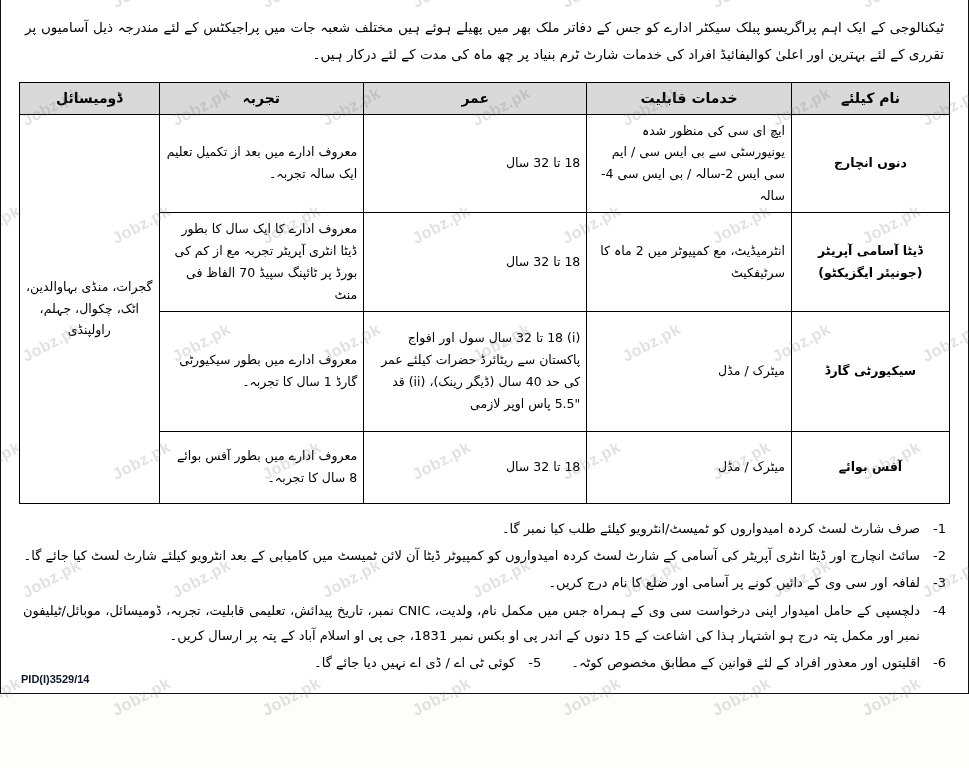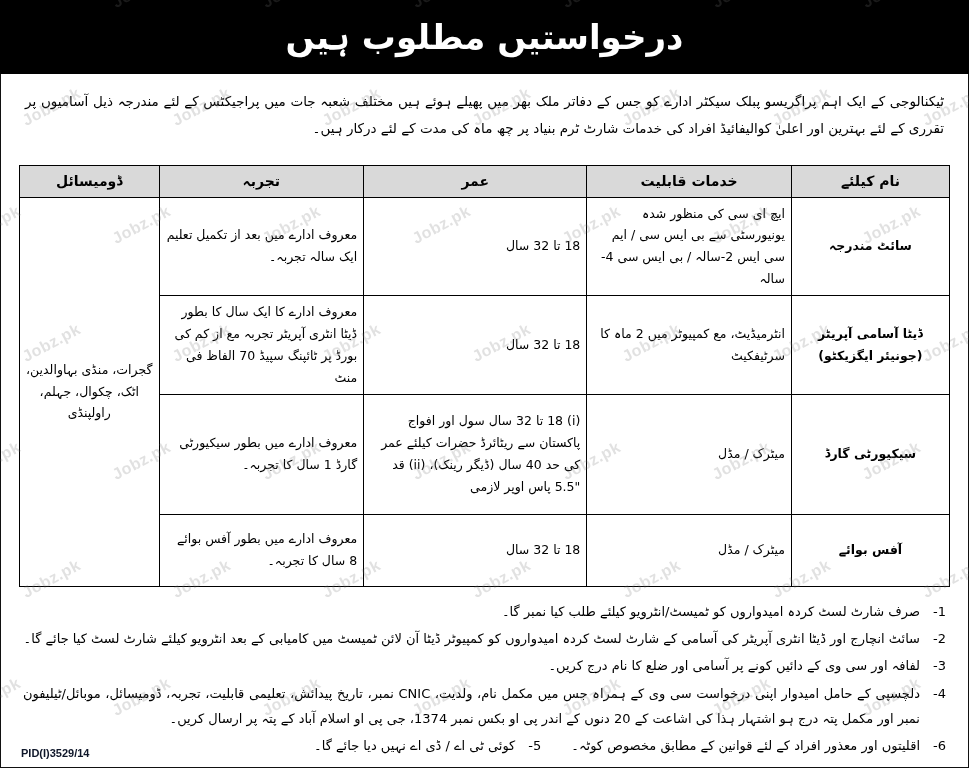--- a/index.html
+++ b/index.html
@@ -63,21 +63,21 @@
     border-top: none;
     height: 694px;
   }
 
   .intro {
     direction: rtl;
     text-align: justify;
     font-size: 13.5px;
     line-height: 2.0;
     color: #000;
-    padding: 4px 6px 23px 6px;
+    padding: 4px 6px 14px 6px;
   }
 
   
   table.jobs {
     width: 100%;
     border-collapse: collapse;
     direction: rtl;
     table-layout: fixed;
   }
   table.jobs th, table.jobs td {
@@ -160,23 +160,20 @@
     font-weight: 700;
     color: #0f172a;
     direction: ltr;
   }
 </style>
 </head>
 <body>
 
 <div id="page">
 
-  <div class="banner">
-    <div class="banner-title">درخواستیں مطلوب ہیں</div>
-  </div>
 
   <div class="sheet">
 
     <div class="intro">ٹیکنالوجی کے ایک اہم پراگریسو پبلک سیکٹر ادارے کو جس کے دفاتر ملک بھر میں پھیلے ہوئے ہیں مختلف شعبہ جات میں پراجیکٹس کے لئے مندرجہ ذیل آسامیوں پر تقرری کے لئے  بہترین اور اعلیٰ کوالیفائیڈ افراد کی خدمات شارٹ ٹرم بنیاد پر چھ ماہ کی مدت کے لئے درکار ہیں۔</div>
 
     <table class="jobs">
       <colgroup>
         <col class="col-post">
           <col class="col-qual">
           <col class="col-age">
@@ -187,21 +184,21 @@
         <tr>
           <th>نام کیلئے</th>
           <th>خدمات قابلیت</th>
           <th>عمر</th>
           <th>تجربہ</th>
           <th>ڈومیسائل</th>
         </tr>
       </thead>
       <tbody>
         <tr style="height:95px;">
-          <td class="post">سائٹ مندرجہ</td>
+          <td class="post">دنوں انچارج</td>
           <td class="qual">ایچ ای سی کی منظور شدہ یونیورسٹی سے بی ایس سی / ایم سی ایس 2-سالہ / بی ایس سی 4-سالہ</td>
           <td class="age">18 تا 32 سال</td>
           <td class="exp">معروف ادارے میں بعد از تکمیل تعلیم ایک سالہ تجربہ۔</td>
           <td class="dom" rowspan="4">گجرات، منڈی بہاوالدین، اٹک، چکوال، جہلم، راولپنڈی</td>
         </tr>
         <tr style="height:95px;">
           <td class="post">ڈیٹا آسامی آپریٹر (جونیئر ایگزیکٹو)</td>
           <td class="qual">انٹرمیڈیٹ، مع کمپیوٹر میں 2 ماہ کا سرٹیفکیٹ</td>
           <td class="age">18 تا 32 سال</td>
           <td class="exp">معروف ادارے کا ایک سال کا بطور ڈیٹا انٹری آپریٹر تجربہ مع از کم کی بورڈ پر ٹائپنگ سپیڈ 70 الفاظ فی منٹ</td>
@@ -229,21 +226,21 @@
       <li>
         <span class="num">2-</span>
         <span class="txt">سائٹ انچارج اور ڈیٹا انٹری آپریٹر کی آسامی کے شارٹ لسٹ کردہ امیدواروں کو کمپیوٹر ڈیٹا آن لائن ٹمیسٹ میں کامیابی کے بعد انٹرویو کیلئے شارٹ لسٹ کیا جائے گا۔</span>
       </li>
       <li>
         <span class="num">3-</span>
         <span class="txt">لفافہ اور سی وی کے دائیں کونے پر آسامی اور ضلع کا نام درج کریں۔</span>
       </li>
       <li>
         <span class="num">4-</span>
-        <span class="txt">دلچسپی کے حامل امیدوار اپنی درخواست سی وی کے ہمراہ جس میں مکمل نام، ولدیت، CNIC نمبر، تاریخ پیدائش، تعلیمی قابلیت، تجربہ، ڈومیسائل، موبائل/ٹیلیفون نمبر اور مکمل پتہ درج ہو اشتہار ہذا کی اشاعت کے 20 دنوں کے اندر پی او بکس نمبر 1374، جی پی او اسلام آباد کے پتہ پر ارسال کریں۔</span>
+        <span class="txt">دلچسپی کے حامل امیدوار اپنی درخواست سی وی کے ہمراہ جس میں مکمل نام، ولدیت، CNIC نمبر، تاریخ پیدائش، تعلیمی قابلیت، تجربہ، ڈومیسائل، موبائل/ٹیلیفون نمبر اور مکمل پتہ درج ہو اشتہار ہذا کی اشاعت کے 15 دنوں کے اندر پی او بکس نمبر 1831، جی پی او اسلام آباد کے پتہ پر ارسال کریں۔</span>
       </li>
       <li class="note-row-dual">
         <span style="display:flex;">
           <span class="num">6-</span>
           <span class="txt">اقلیتوں اور معذور افراد کے لئے قوانین کے مطابق مخصوص کوٹہ۔</span>
         </span>
         <span style="display:flex;">
           <span class="num">5-</span>
           <span class="txt">کوئی ٹی اے / ڈی اے نہیں دیا جائے گا۔</span>
         </span>

